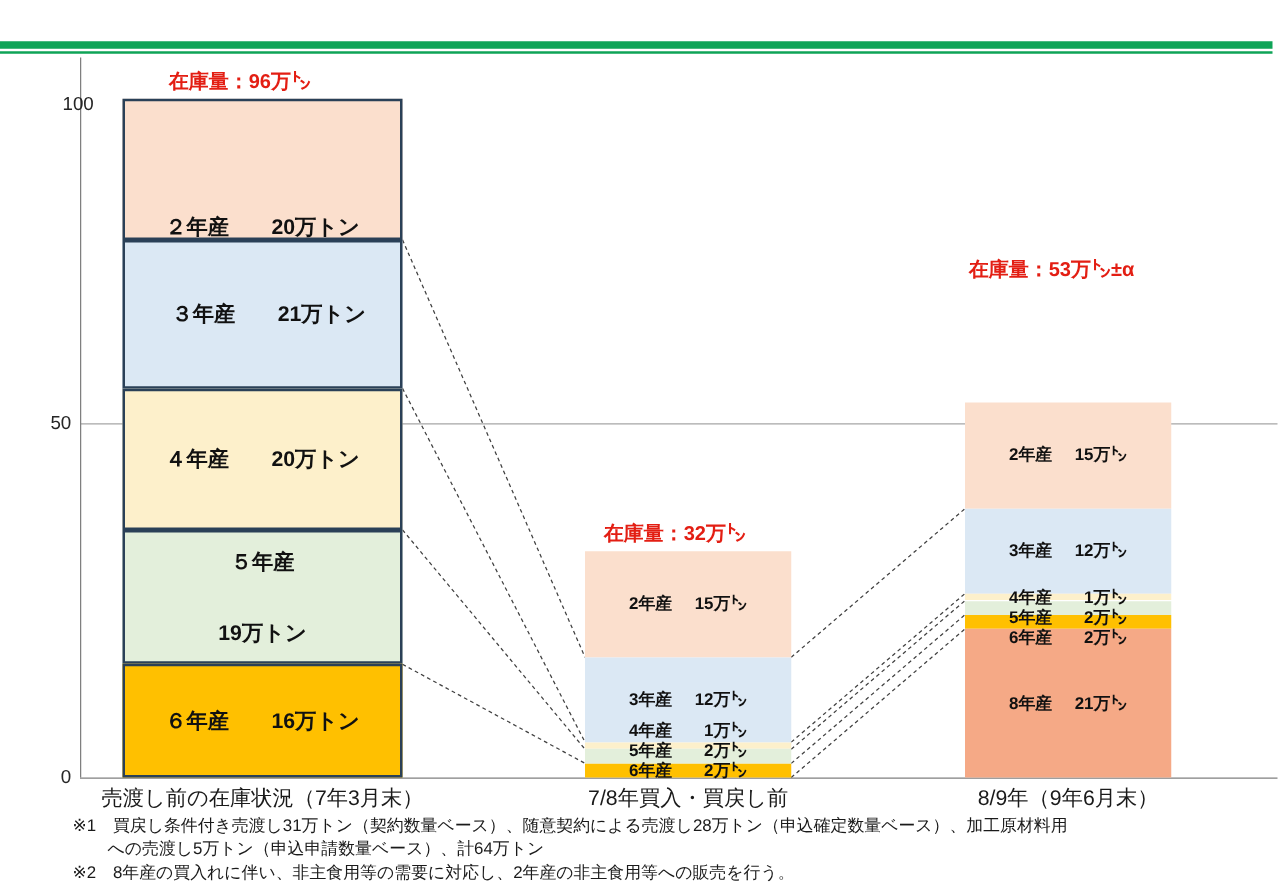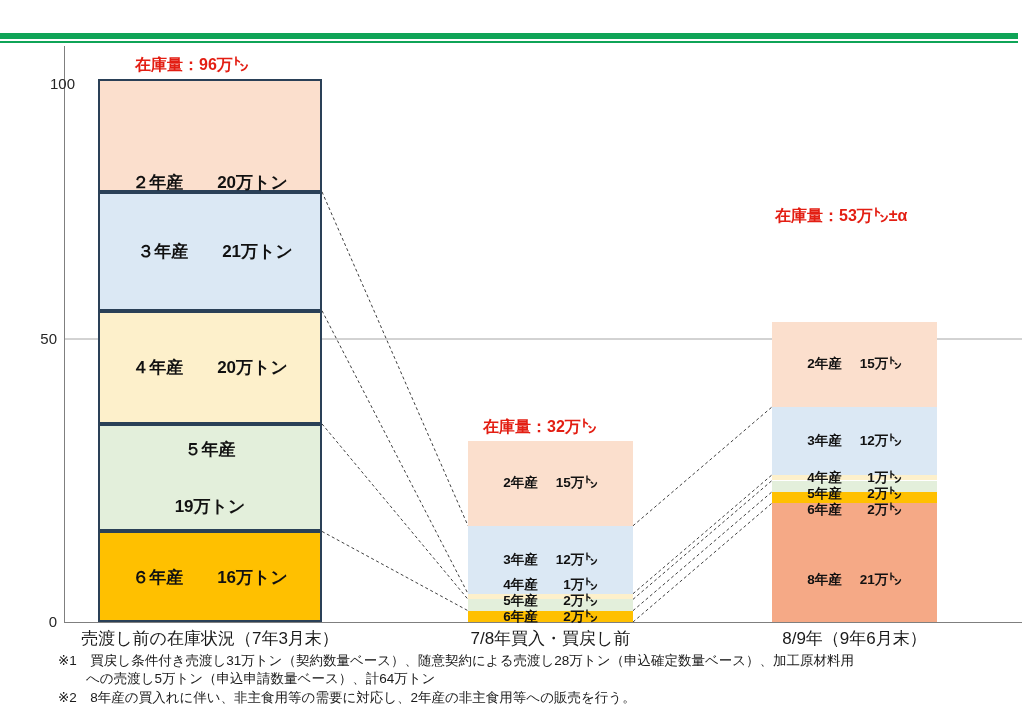--- a/index.html
+++ b/index.html
@@ -122,21 +122,21 @@
         <span class="qty">1万㌧</span>
       </div>
       <div class="abs seg-label small" style="left: 772px; top: 493.67px; width: 165px;">
         <span class="name">5年産</span>
         <span class="qty">2万㌧</span>
       </div>
       <div class="abs seg-label small" style="left: 772px; top: 509.67px; width: 165px;">
         <span class="name">6年産</span>
         <span class="qty">2万㌧</span>
       </div>
-      <div class="abs seg-label small" style="left: 772px; top: 562.57px; width: 165px; margin-top: 17px;">
+      <div class="abs seg-label small" style="left: 772px; top: 562.57px; width: 165px;">
         <span class="name">8年産</span>
         <span class="qty">21万㌧</span>
       </div>
       <div class="abs xlabel" style="left: 854.5px; top: 627px;">8/9年（9年6月末）</div>
       <div class="abs annotation" style="left: 775px; top: 206.02px; color: rgb(227, 30, 19);">在庫量：53万㌧±α</div>
     </div>
   <div id="fn0" class="abs fn" style="left:58px;top:652px;">※1　買戻し条件付き売渡し31万トン（契約数量ベース）、随意契約による売渡し28万トン（申込確定数量ベース）、加工原材料用</div>
   <div id="fn1" class="abs fn" style="left:86px;top:670px;">への売渡し5万トン（申込申請数量ベース）、計64万トン</div>
   <div id="fn2" class="abs fn" style="left:58px;top:689px;">※2　8年産の買入れに伴い、非主食用等の需要に対応し、2年産の非主食用等への販売を行う。</div>
 </div>

